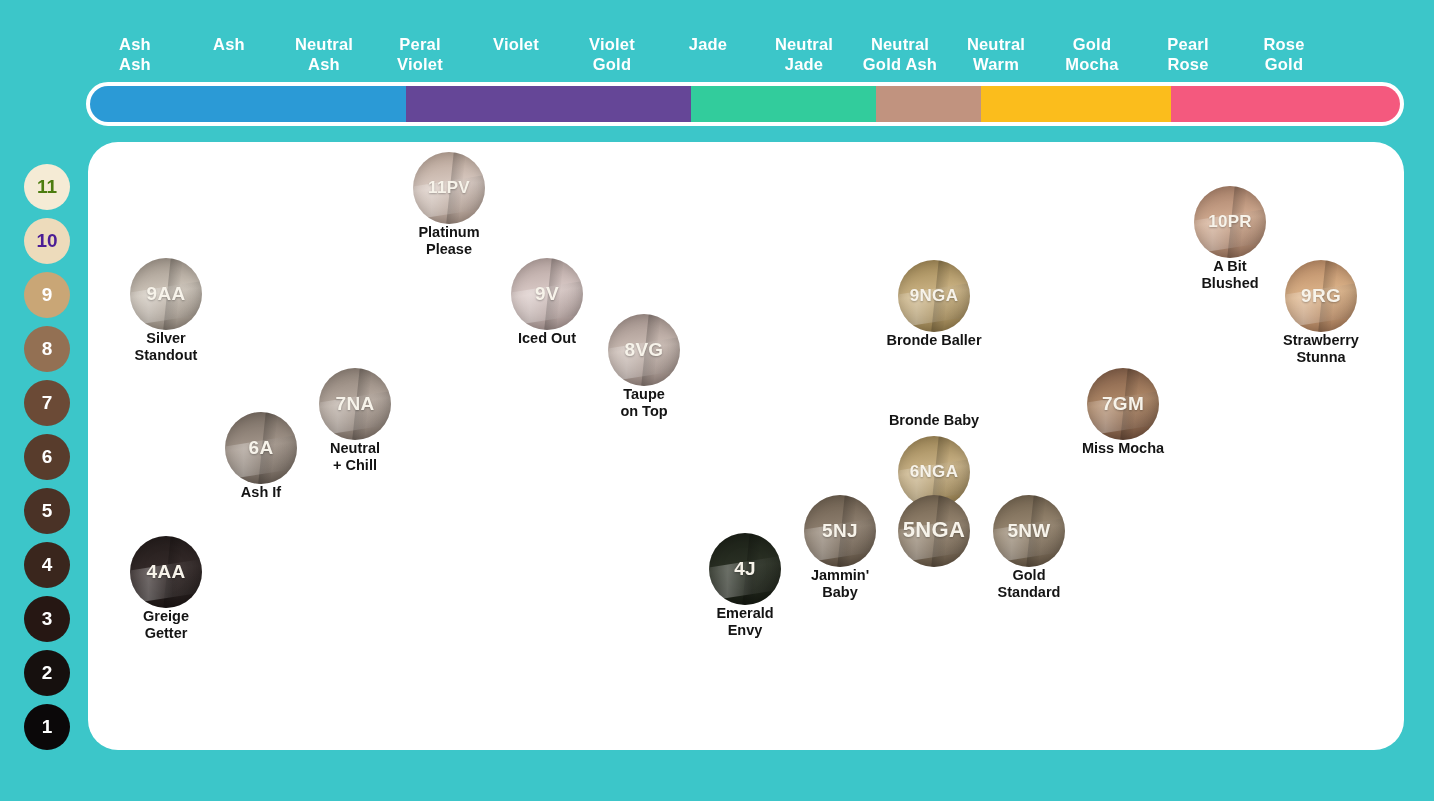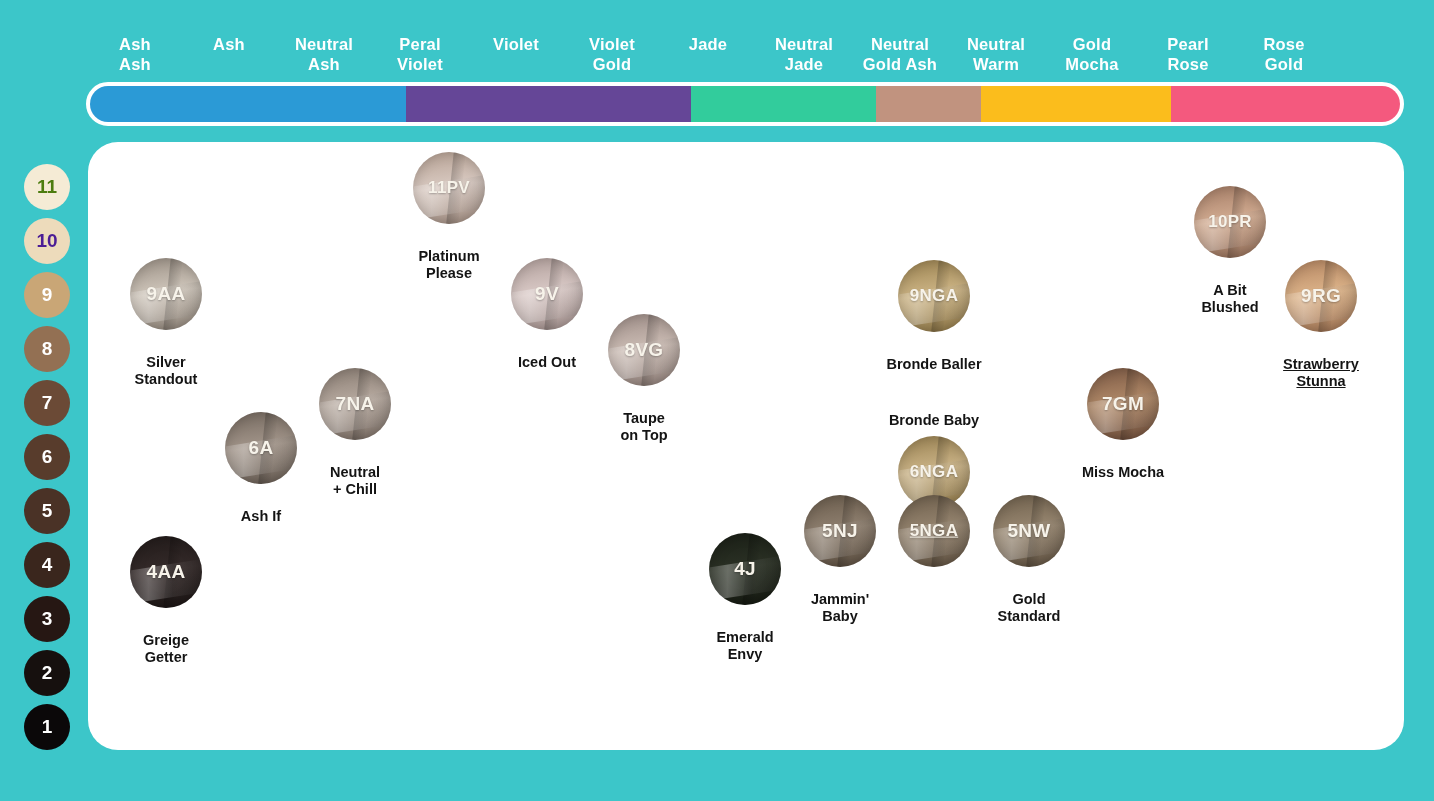--- a/index.html
+++ b/index.html
@@ -131,21 +131,21 @@
     top: 50%;
     transform: translateY(-52%);
     z-index: 4;
     font-weight: bold;
     color: #f7f3ea;
     font-size: 19px;
     letter-spacing: 0.3px;
     text-shadow: 0 1px 2px rgba(0,0,0,0.28);
   }
   .shade-name {
-    margin-top: 24px;
+    margin-top: 0;
     font-weight: bold;
     font-size: 14.5px;
     line-height: 1.17;
     color: #141414;
     white-space: pre-line;
   }
   .shade.label-above .shade-name {
     margin-top: 0;
     margin-bottom: 7px;
   }
@@ -272,21 +272,21 @@
     </div>
     <div class="shade" style="left: 716px; top: 353px; width: 72px;">
       <div class="shade-circle" style="width: 72px; height: 72px; background: linear-gradient(172deg, rgb(106, 92, 76) 0%, rgb(143, 128, 112) 48%, rgb(88, 75, 61) 100%);">
         <div class="shade-code">5NJ</div>
       </div>
       <div class="shade-name" style="width: 150px; margin-left: -39px;">Jammin'
 Baby</div>
     </div>
     <div class="shade" style="left: 810px; top: 353px; width: 72px;">
       <div class="shade-circle" style="width: 72px; height: 72px; background: linear-gradient(172deg, rgb(110, 95, 76) 0%, rgb(150, 133, 112) 48%, rgb(92, 78, 62) 100%);">
-        <div class="shade-code" style="font-size: 17px; text-decoration: underline;">5NGA</div>
+        <div class="shade-code" style="font-size: 22px;">5NGA</div>
       </div>
     </div>
     <div class="shade" style="left: 905px; top: 353px; width: 72px;">
       <div class="shade-circle" style="width: 72px; height: 72px; background: linear-gradient(172deg, rgb(112, 97, 77) 0%, rgb(152, 135, 113) 48%, rgb(93, 79, 63) 100%);">
         <div class="shade-code">5NW</div>
       </div>
       <div class="shade-name" style="width: 150px; margin-left: -39px;">Gold
 Standard</div>
     </div>
     <div class="shade" style="left: 999px; top: 226px; width: 72px;">
@@ -299,17 +299,17 @@
       <div class="shade-circle" style="width: 72px; height: 72px; background: linear-gradient(172deg, rgb(165, 125, 102) 0%, rgb(210, 172, 146) 48%, rgb(143, 106, 85) 100%);">
         <div class="shade-code" style="font-size: 17px;">10PR</div>
       </div>
       <div class="shade-name" style="width: 150px; margin-left: -39px;">A Bit
 Blushed</div>
     </div>
     <div class="shade" style="left: 1197px; top: 118px; width: 72px;">
       <div class="shade-circle" style="width: 72px; height: 72px; background: linear-gradient(172deg, rgb(181, 134, 98) 0%, rgb(221, 180, 138) 48%, rgb(157, 113, 82) 100%);">
         <div class="shade-code">9RG</div>
       </div>
-      <div class="shade-name" style="width: 150px; margin-left: -39px; text-decoration: underline;">Strawberry
+      <div class="shade-name" style="width: 150px; margin-left: -39px;">Strawberry
 Stunna</div>
     </div>
 
 </div>
 
 </body></html>

